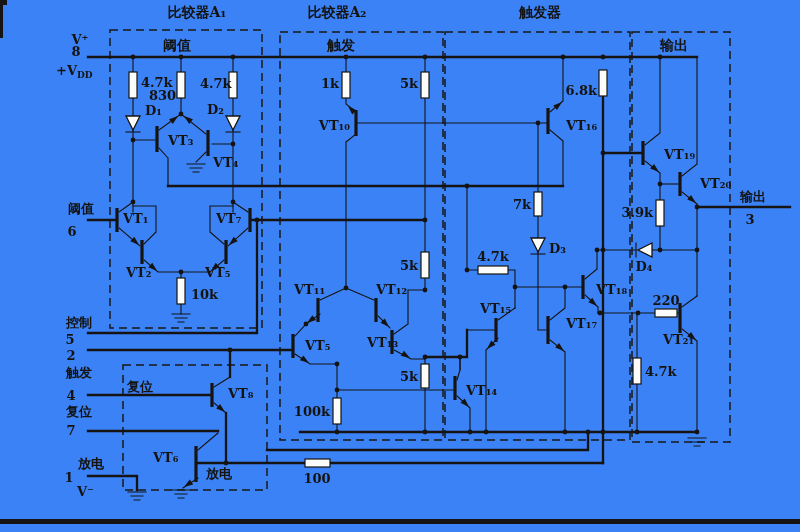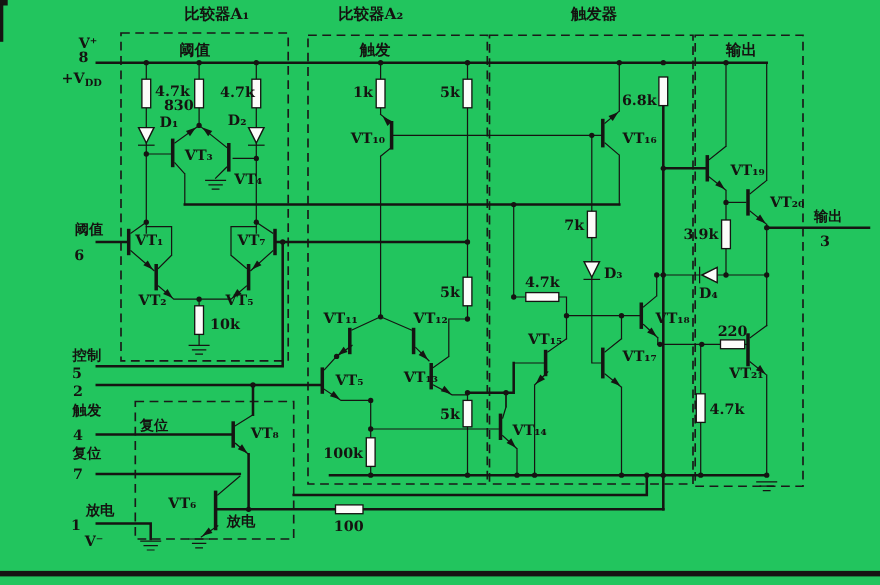--- a/index.html
+++ b/index.html
@@ -1,16 +1,16 @@
 <!DOCTYPE html>
 <html><head>
 <meta charset="utf-8">
 <style>
   html,body{margin:0;padding:0;background:#e8e8e4;}
-  .page{position:relative;width:800px;height:532px;background:#22c55e;overflow:hidden;
+  .page{position:relative;width:800px;height:532px;background:#3b82f6;overflow:hidden;
         font-family:"DejaVu Serif","Liberation Serif",sans-serif;}
   svg{position:absolute;left:0;top:0;}
   .w  {stroke:#151412;stroke-width:1.1;fill:none;stroke-linecap:square;}
   .wb {stroke:#151412;stroke-width:2.3;fill:none;stroke-linecap:square;}
   .bar{stroke:#151412;stroke-width:3.2;fill:none;stroke-linecap:butt;}
   .dash{stroke:#1a1918;stroke-width:1.5;fill:none;stroke-dasharray:8 5;}
   .res{fill:#fcfcfa;stroke:#151412;stroke-width:1.2;}
   .dio{fill:#fcfcfa;stroke:#151412;stroke-width:1.3;}
   .dot{fill:#151412;}
   .arr{fill:#151412;}

